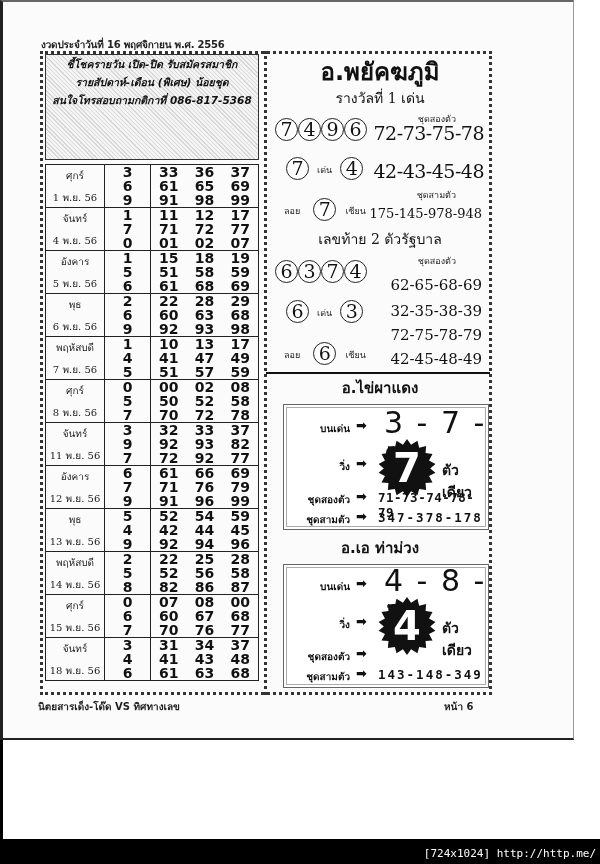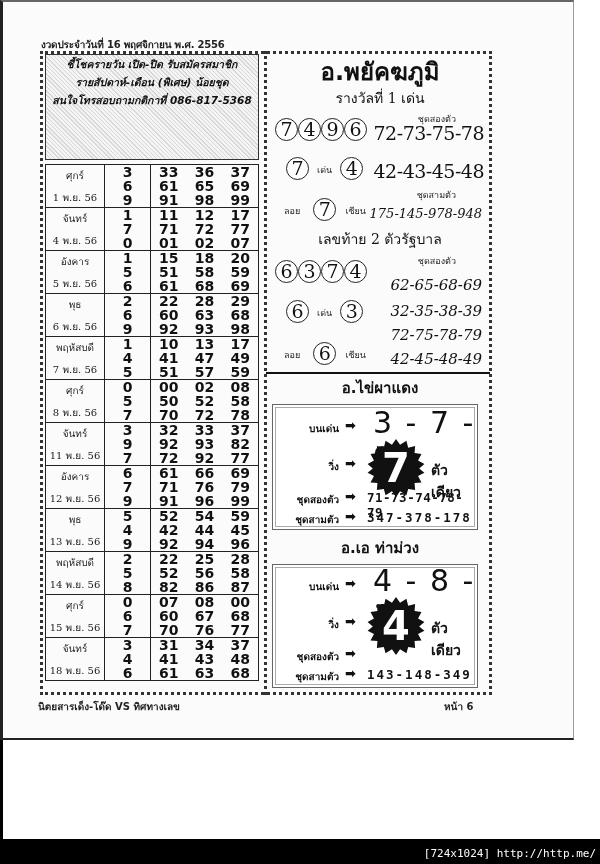--- a/index.html
+++ b/index.html
@@ -81,35 +81,34 @@
     font-family: "DejaVu Serif", serif; background: #fff; vertical-align: middle;
   }
   .small-label { font-size: 9px; font-family: "DejaVu Serif", serif; color: #222; }
   .big-num {
     position: absolute; right: 6px; font-size: 19px; font-family: "DejaVu Serif", serif;
     letter-spacing: -0.5px; white-space: nowrap;
   }
   .mid-num {
     position: absolute; right: 8px; font-size: 13px; font-family: "DejaVu Serif", serif;
     white-space: nowrap;
-    font-style: italic;
   }
 
   .rule {
     position: absolute; left: 266px; top: 372px; width: 224px; height: 0;
     border-top: 2.5px solid #111;
   }
 
   
   .section-title {
     position: absolute; left: 270px; width: 220px; text-align: center;
     font-family: "DejaVu Sans", sans-serif; font-weight: bold; font-size: 15px;
   }
   .pred-box {
-    position: absolute; left: 272px; width: 206px; border: 1.5px solid #666;
+    position: absolute; left: 283px; width: 206px; border: 1.5px solid #666;
     box-shadow: inset 0 0 0 2px #fff, inset 0 0 0 3px #aaa; background: #fff;
   }
   .p-label { position: absolute; font-size: 10px; font-family: "DejaVu Sans", sans-serif; font-weight: bold; text-align: right; }
   .arrow { position: absolute; font-size: 13px; font-weight: bold; font-family: "DejaVu Sans", sans-serif; }
   .top3 { position: absolute; font-family: "DejaVu Sans", sans-serif; font-size: 30px; font-weight: normal; letter-spacing: 2px; }
   .starburst {
     position: absolute; width: 58px; height: 58px; background: #111;
     clip-path: polygon(50% 0%,57% 10%,68% 3%,71% 15%,83% 12%,82% 24%,94% 26%,88% 37%,99% 43%,90% 51%,99% 58%,88% 64%,94% 75%,82% 76%,83% 88%,71% 86%,68% 97%,57% 90%,50% 100%,43% 90%,32% 97%,29% 86%,17% 88%,18% 76%,6% 75%,12% 64%,1% 58%,10% 51%,1% 43%,12% 37%,6% 26%,18% 24%,17% 12%,29% 15%,32% 3%,43% 10%);
     color: #fff; text-align: center; font-size: 40px; line-height: 58px; font-weight: bold;
     font-family: "DejaVu Sans", sans-serif;
@@ -197,21 +196,21 @@
     </tbody>
     <tbody class="grp">
       <tr>
         <td class="day-cell" rowspan="3">
           <span class="day">อังคาร</span>
           <span class="date">5 พ.ย. 56</span>
         </td>
         <td class="num lead">1</td>
         <td class="num c">15</td>
         <td class="num c">18</td>
-        <td class="num c">20</td>
+        <td class="num c">19</td>
       </tr>
       <tr>
         <td class="num lead">5</td>
         <td class="num c">51</td>
         <td class="num c">58</td>
         <td class="num c">59</td>
       </tr>
       <tr>
         <td class="num lead">6</td>
         <td class="num c">61</td>

